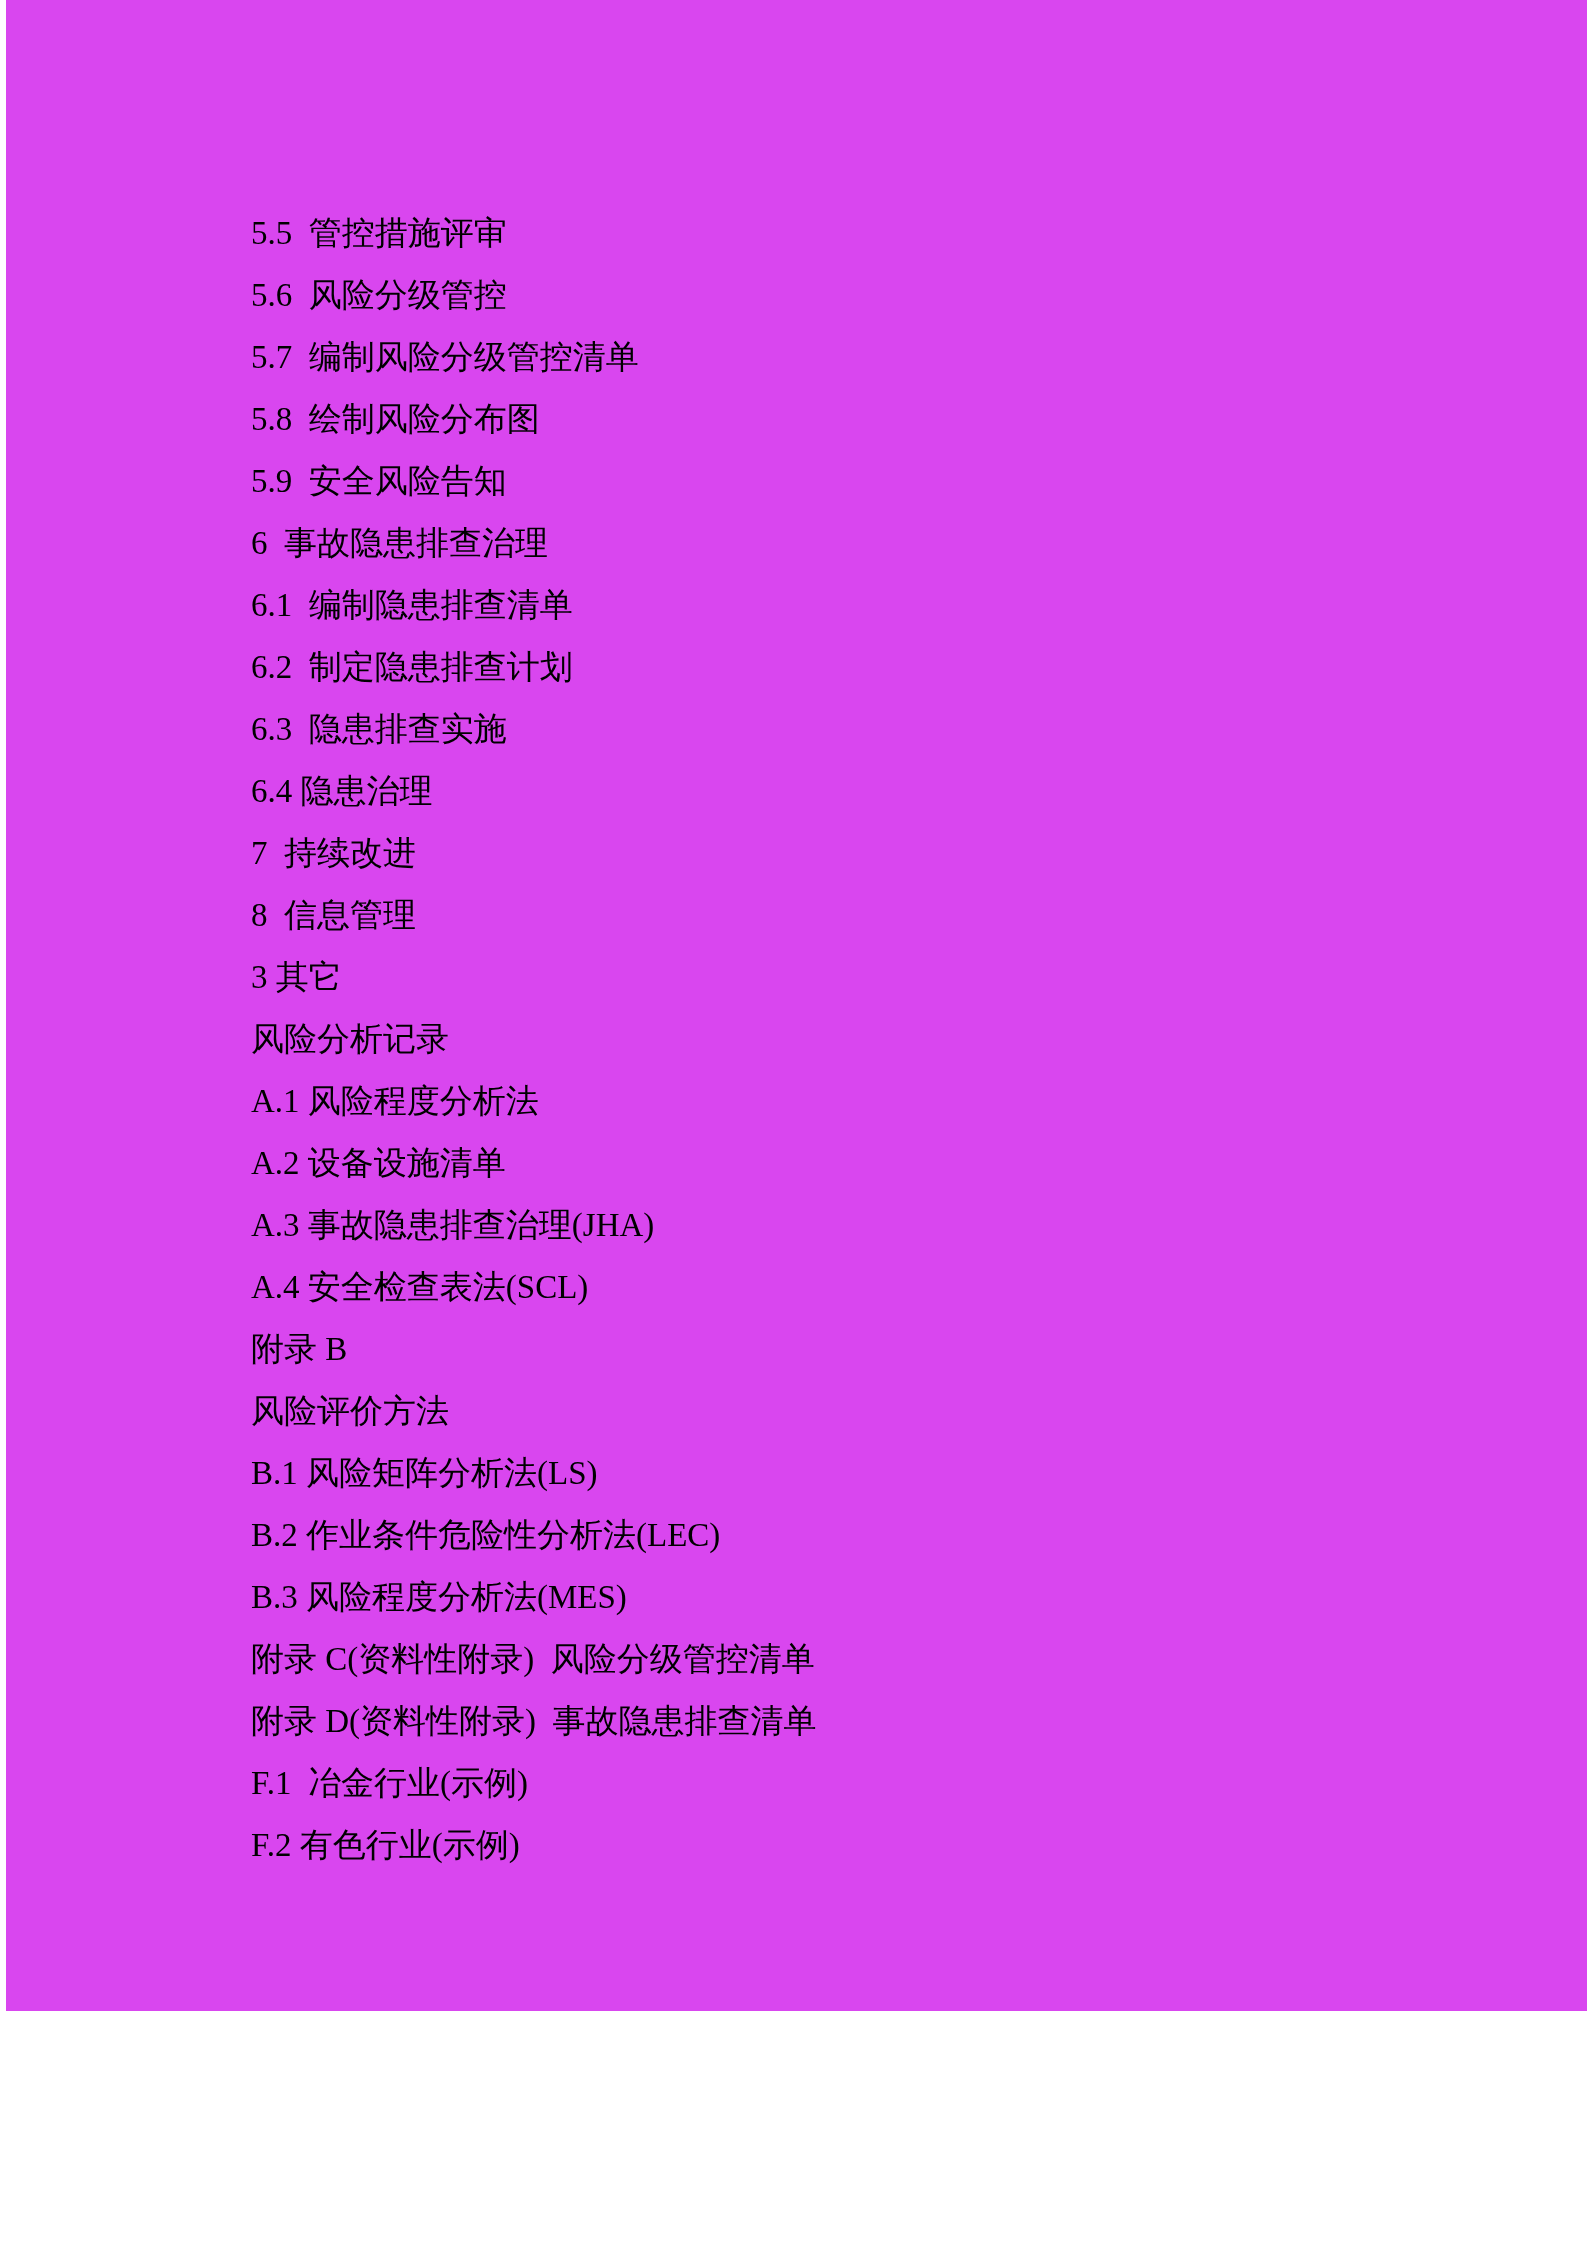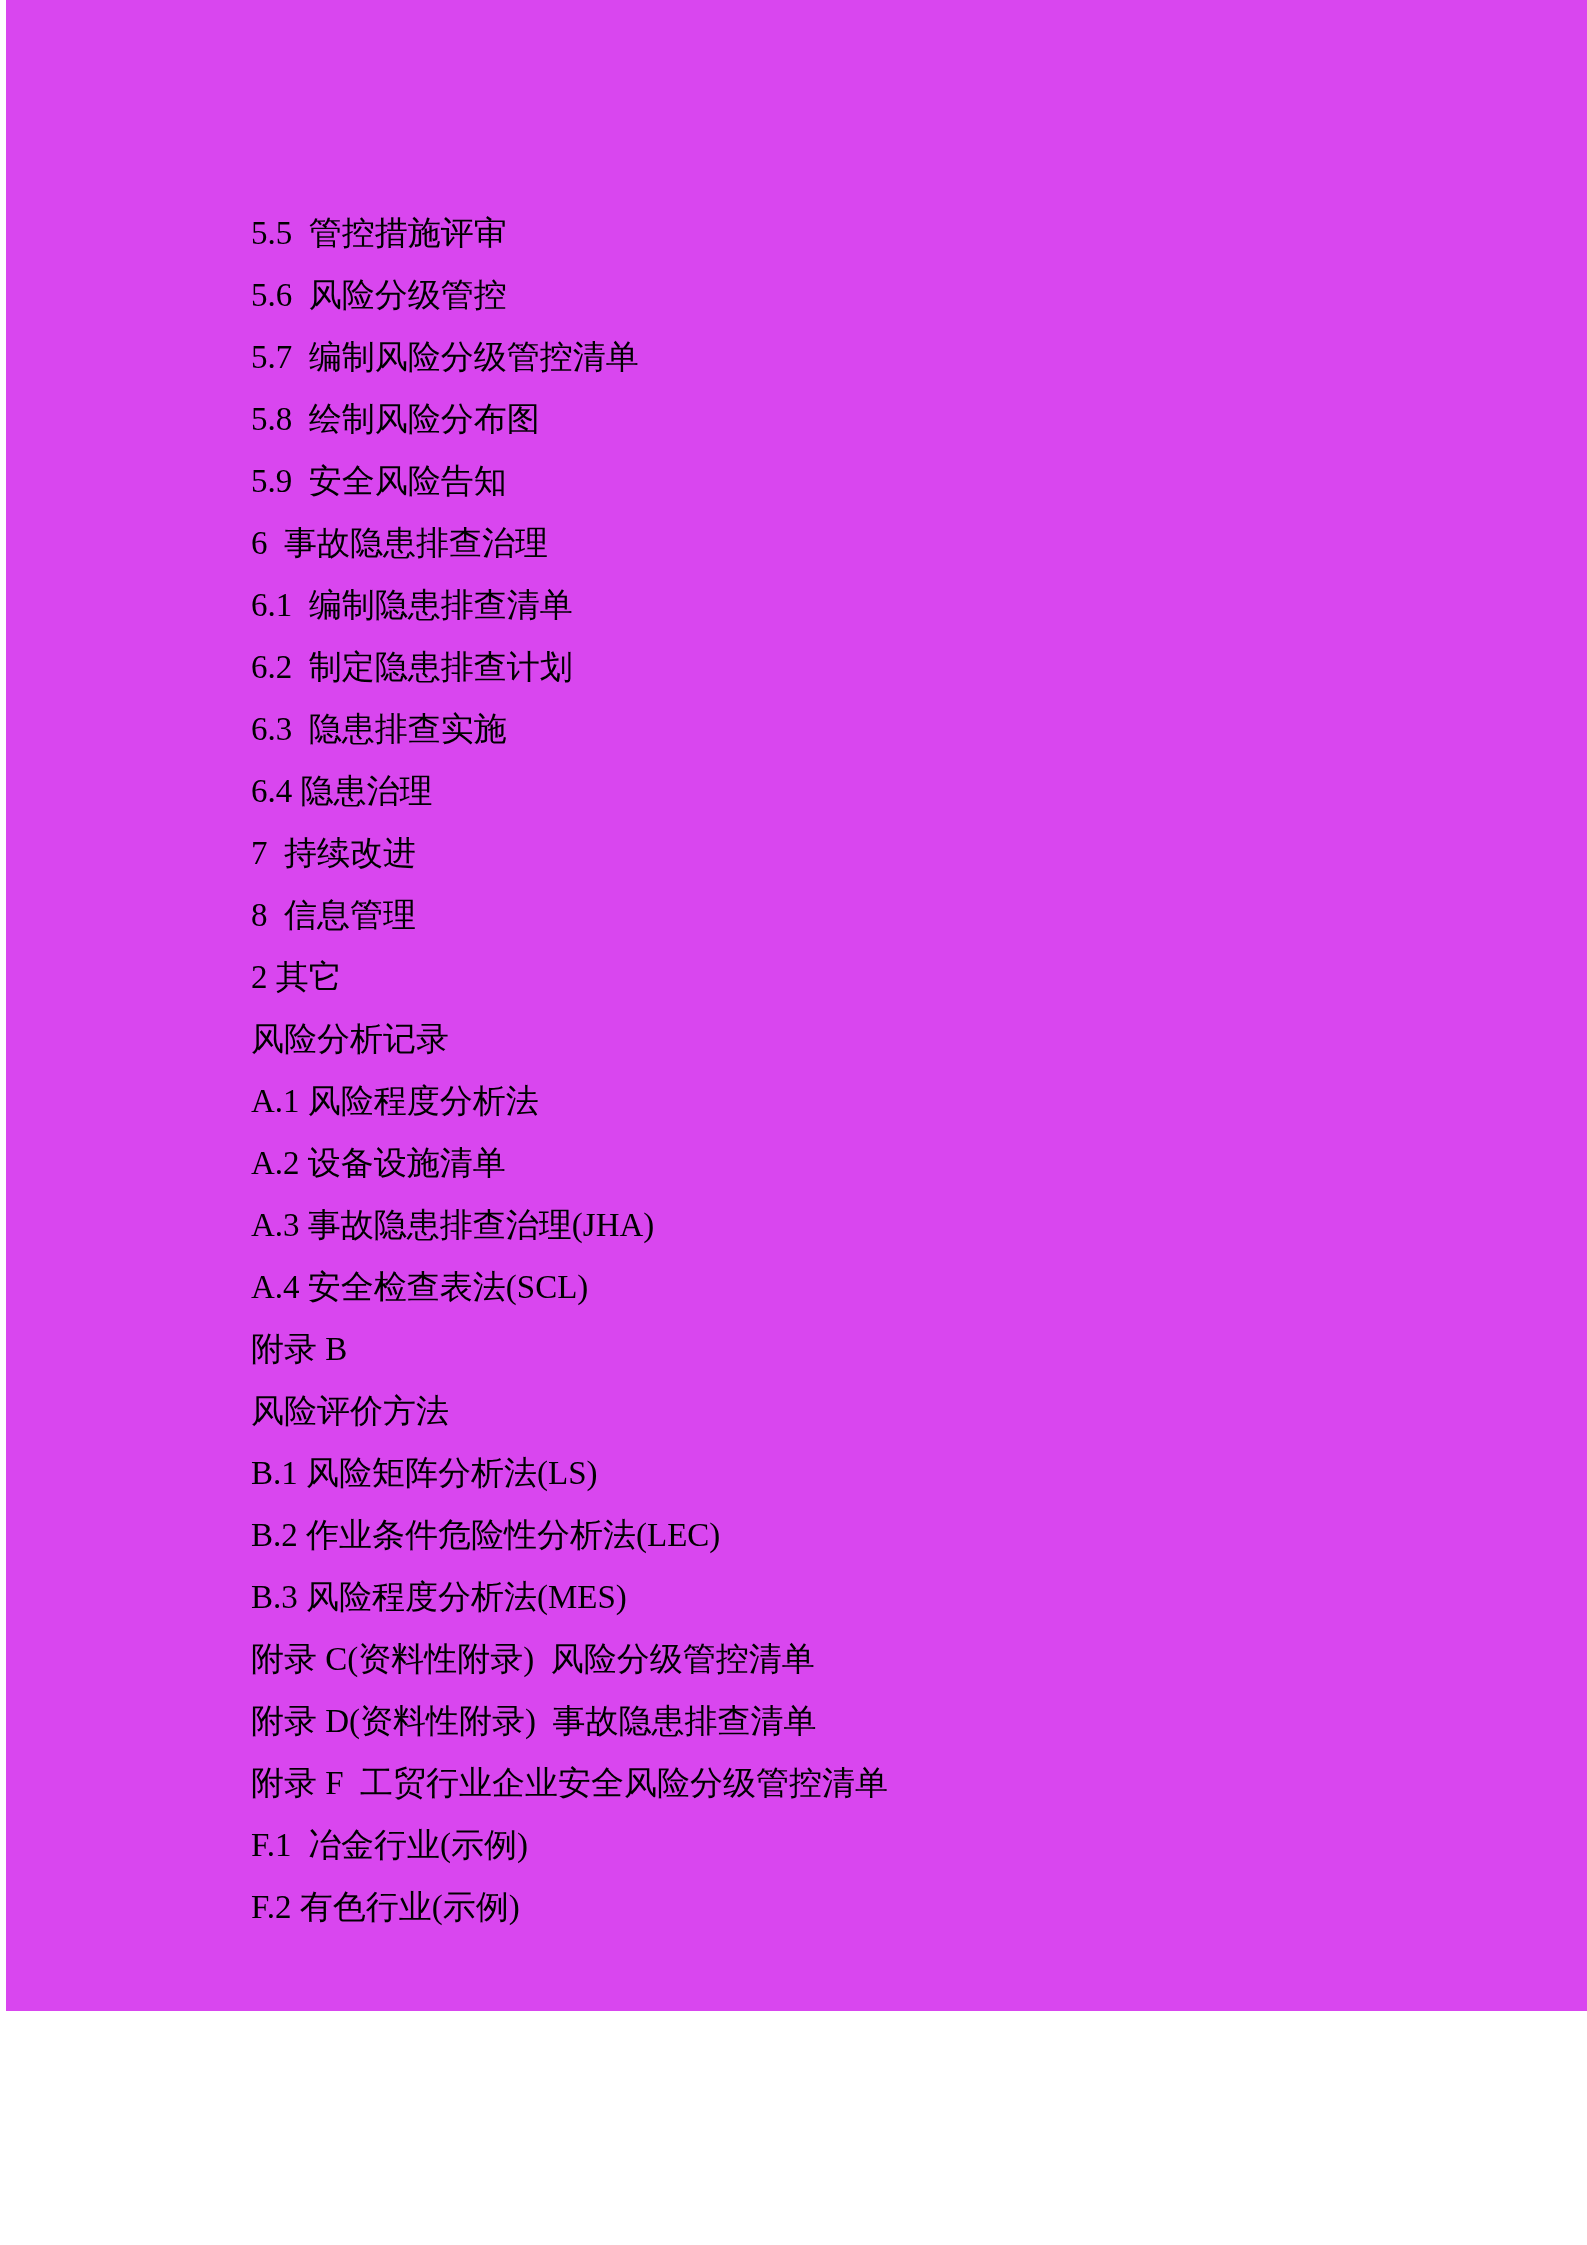--- a/index.html
+++ b/index.html
@@ -56,31 +56,30 @@
     <div class="toc-line">5.7  编制风险分级管控清单</div>
     <div class="toc-line">5.8  绘制风险分布图</div>
     <div class="toc-line">5.9  安全风险告知</div>
     <div class="toc-line">6  事故隐患排查治理</div>
     <div class="toc-line">6.1  编制隐患排查清单</div>
     <div class="toc-line">6.2  制定隐患排查计划</div>
     <div class="toc-line">6.3  隐患排查实施</div>
     <div class="toc-line">6.4 隐患治理</div>
     <div class="toc-line">7  持续改进</div>
     <div class="toc-line">8  信息管理</div>
-    <div class="toc-line">2 其它</div>
+    <div class="toc-line">3 其它</div>
     <div class="toc-line">风险分析记录</div>
     <div class="toc-line">A.1 风险程度分析法</div>
     <div class="toc-line">A.2 设备设施清单</div>
     <div class="toc-line">A.3 事故隐患排查治理(JHA)</div>
     <div class="toc-line">A.4 安全检查表法(SCL)</div>
     <div class="toc-line">附录 B</div>
     <div class="toc-line">风险评价方法</div>
     <div class="toc-line">B.1 风险矩阵分析法(LS)</div>
     <div class="toc-line">B.2 作业条件危险性分析法(LEC)</div>
     <div class="toc-line">B.3 风险程度分析法(MES)</div>
     <div class="toc-line">附录 C(资料性附录)  风险分级管控清单</div>
     <div class="toc-line">附录 D(资料性附录)  事故隐患排查清单</div>
-    <div class="toc-line">附录 F  工贸行业企业安全风险分级管控清单</div>
     <div class="toc-line">F.1  冶金行业(示例)</div>
     <div class="toc-line">F.2 有色行业(示例)</div>
   </div>
   <div class="page-number">- 4 -</div>
 </div>
 
 </body></html>

